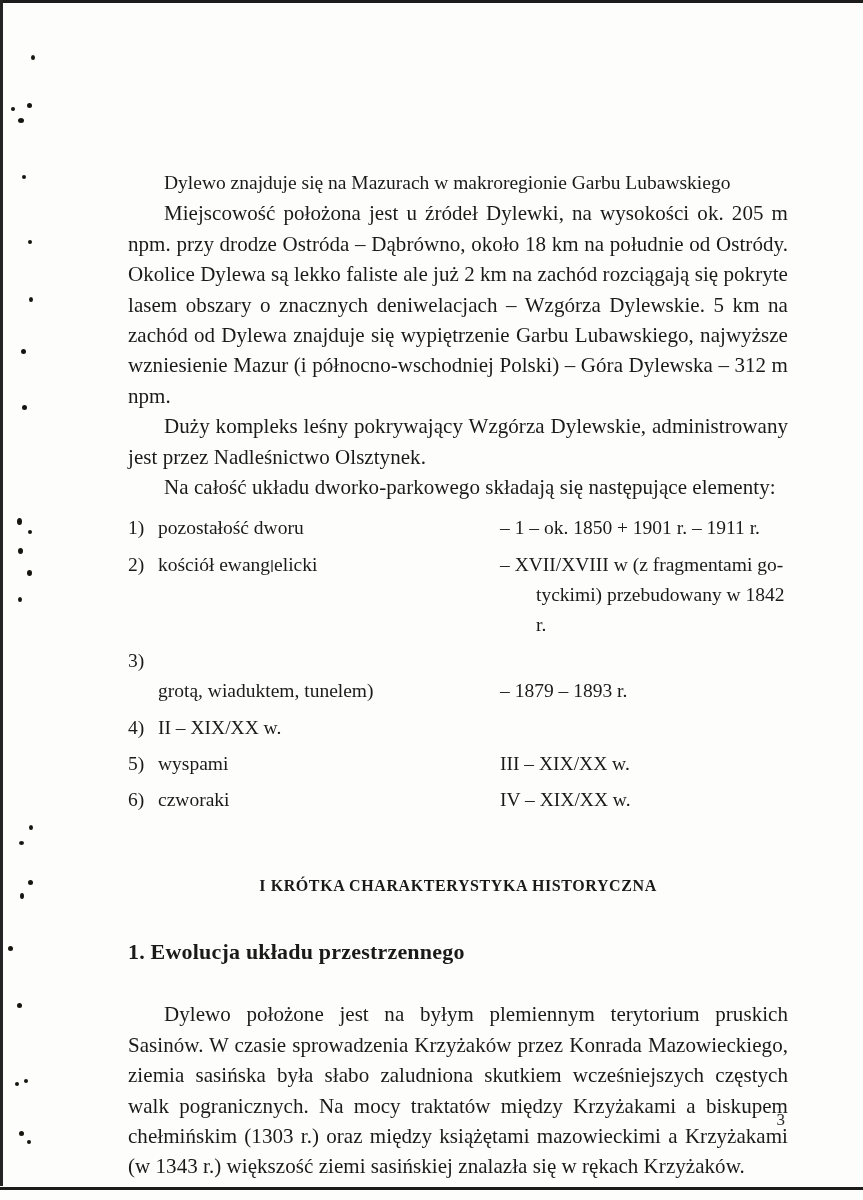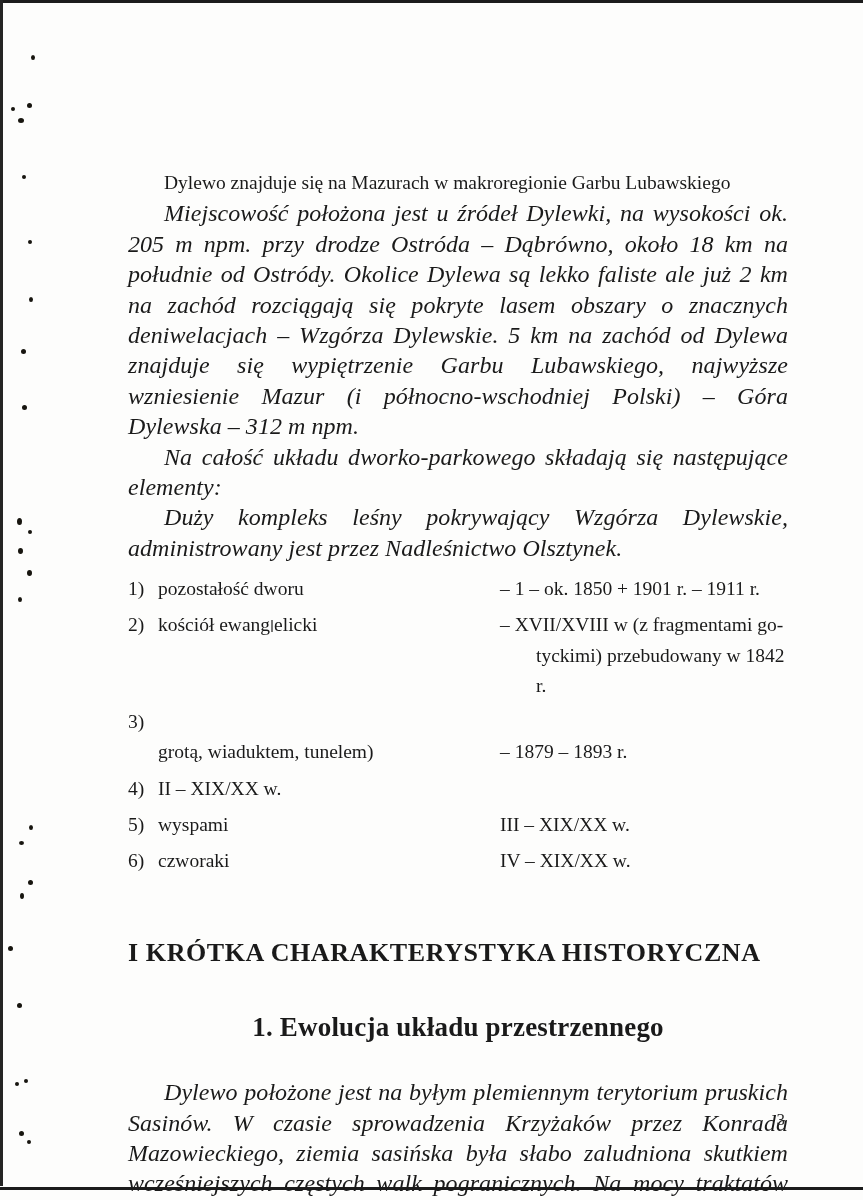--- a/index.html
+++ b/index.html
@@ -49,28 +49,27 @@
 
   .content {
     position: absolute;
     left: 128px;
     top: 168px;
     width: 660px;
   }
 
   p.body {
     margin: 0;
-    font-size: 24px;
+    font-size: 21px;
     line-height: 30.4px;
     text-align: justify;
     text-justify: inter-word;
     letter-spacing: 0.05px;
     -webkit-hyphens: none;
     hyphens: none;
-    font-style: italic;
   }
 
   p.indent {
     text-indent: 36px;
   }
 
   .lead-line {
     margin: 0;
     font-size: 19.5px;
     line-height: 30.4px;
@@ -118,30 +117,29 @@
     height: 12px;
     background: #4a4a4a;
     vertical-align: -1px;
     margin: 0 1px;
     opacity: 0.75;
   }
 
   
   h1.chapter {
     margin: 0;
-    font-size: 26px;
-    font-weight: bold;
-    text-align: left;
-    letter-spacing: 0.6px;
-  }
-  h2.section {
-    margin: 0;
-    font-size: 27px;
+    font-size: 16px;
     font-weight: bold;
     text-align: center;
+    letter-spacing: 0.6px;
+  }
+  h2.section {
+    margin: 0;
+    font-size: 22px;
+    font-weight: bold;
     letter-spacing: 0.2px;
   }
 
   .spacer-xl { height: 62px; }
   .spacer-lg { height: 44px; }
   .spacer-md { height: 34px; }
   .spacer-xs { height: 8px; }
 
   .page-number {
     position: absolute;
@@ -185,23 +183,23 @@
   <span class="speckle" style="left:24px;top:1079px;width:4px;height:4px;"></span>
   <span class="speckle" style="left:19px;top:1131px;width:5px;height:5px;"></span>
   <span class="speckle" style="left:27px;top:1140px;width:4px;height:4px;"></span>
 
   <div class="content">
 
     <div class="lead-line">Dylewo znajduje się na Mazurach w makroregionie Garbu Lubawskiego</div>
 
     <p class="body indent">Miejscowość położona jest u źródeł Dylewki, na wysokości ok. 205 m npm. przy drodze Ostróda – Dąbrówno, około 18 km na południe od Ostródy. Okolice Dylewa są lekko faliste ale już 2 km na zachód rozciągają się pokryte lasem obszary o znacznych deniwelacjach – Wzgórza Dylewskie. 5 km na zachód od Dylewa znajduje się wypiętrzenie Garbu Lubawskiego, najwyższe wzniesienie Mazur (i północno-wschodniej Polski) – Góra Dylewska – 312 m npm.</p>
 
+    <p class="body indent">Duży kompleks leśny pokrywający Wzgórza Dylewskie, administrowany jest przez Nadleśnictwo Olsztynek.</p>
+
     <p class="body indent">Na całość układu dworko-parkowego składają się następujące elementy:</p>
-
-    <p class="body indent">Duży kompleks leśny pokrywający Wzgórza Dylewskie, administrowany jest przez Nadleśnictwo Olsztynek.</p>
 
     <div class="spacer-xs"></div>
 
     <ul class="elements-list">
 
       <li class="el-row tight">
         <span class="el-num">1)</span>
         <span class="el-label">pozostałość dworu</span>
         <span class="el-value">– 1 – ok. 1850 + 1901 r. – 1911 r.</span>
       </li>

